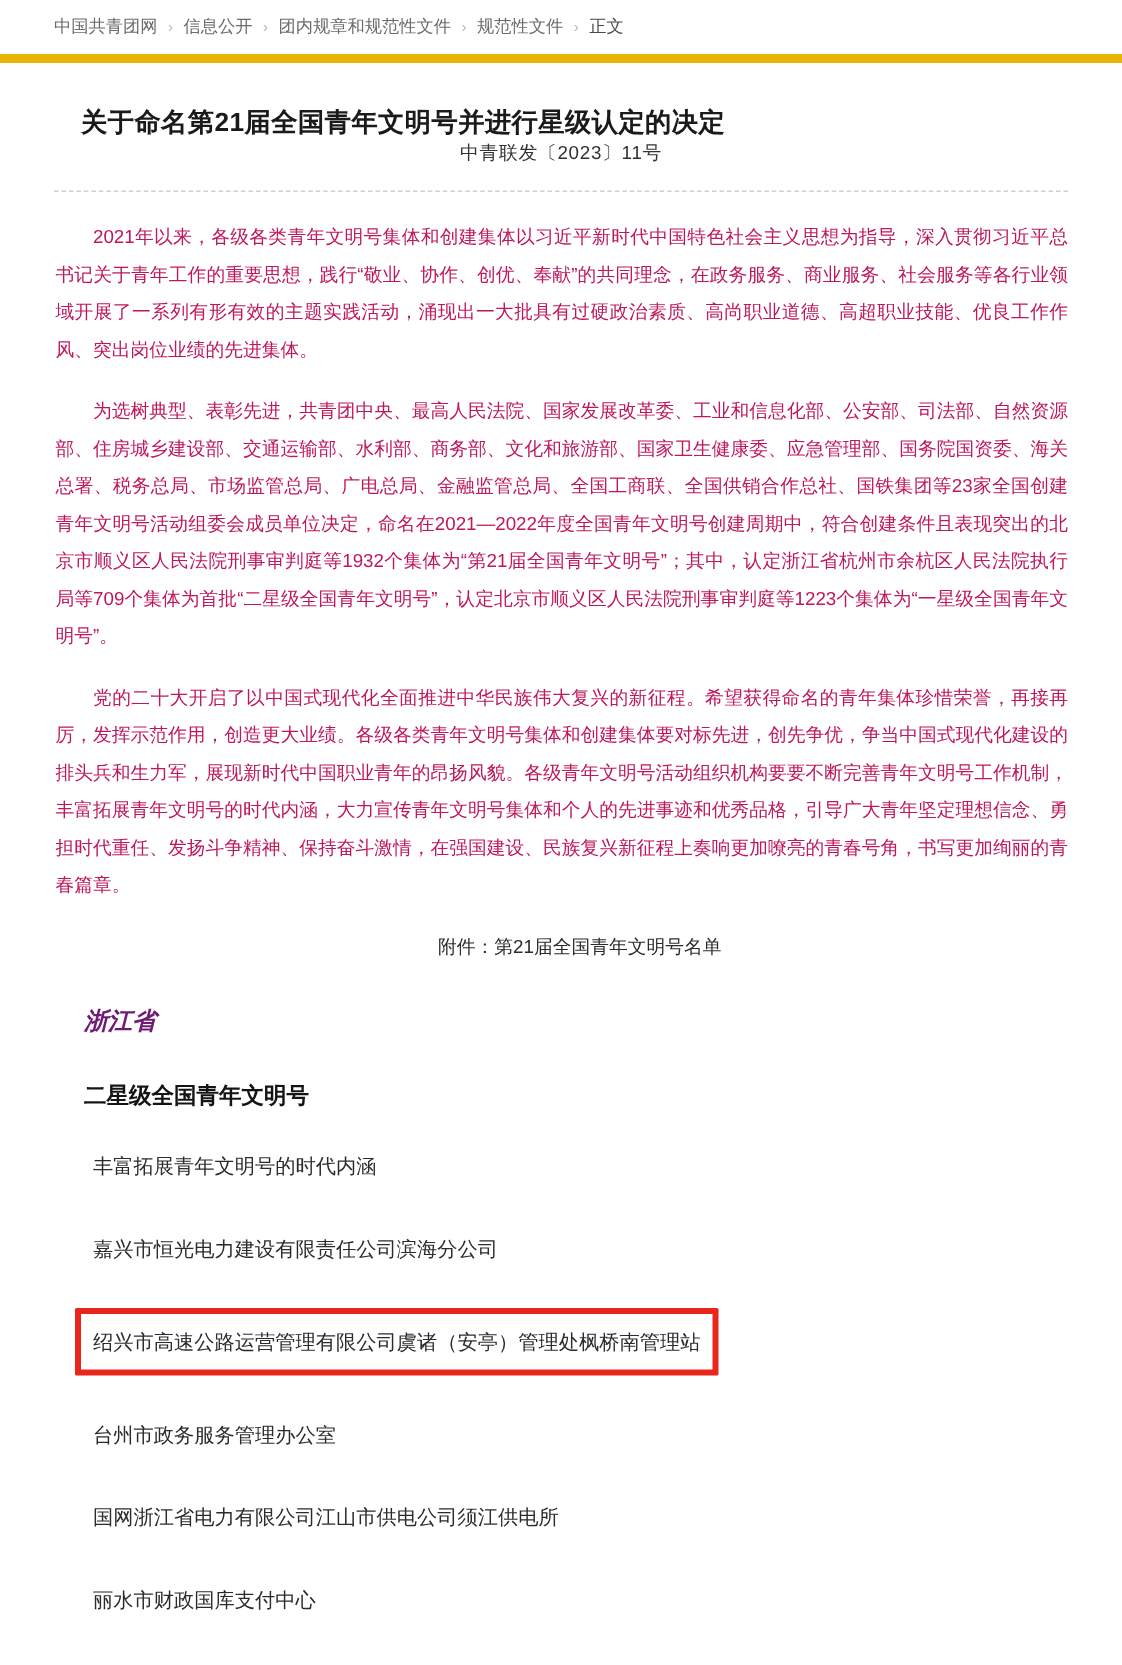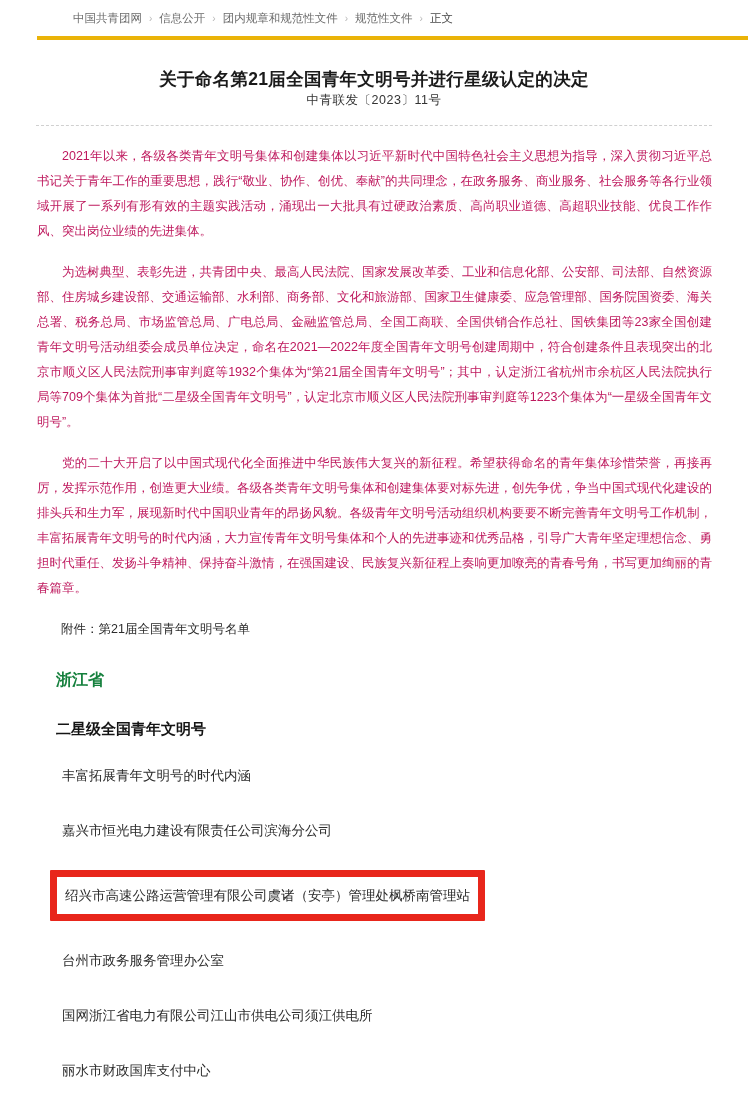--- a/index.html
+++ b/index.html
@@ -23,23 +23,22 @@
   }
 
   
   .breadcrumb {
     display: flex;
     align-items: center;
     gap: 6px;
     padding: 12px 36px 10px 36px;
     font-size: 11.5px;
     color: #6b6b6b;
-    border-bottom: 4px solid #eab308;
+    border-bottom: 6px solid #eab308;
     line-height: 1.2;
-    margin-left: 37px;
   }
   .breadcrumb .crumb {
     color: #6b6b6b;
     white-space: nowrap;
   }
   .breadcrumb .crumb.link {
     color: #6b6b6b;
     cursor: pointer;
   }
   .breadcrumb .crumb.current {
@@ -50,21 +49,21 @@
     font-size: 10px;
     padding: 0 1px;
   }
 
   
   .doc {
     padding: 0 36px 30px 36px;
     box-sizing: border-box;
   }
   .doc-title {
-    text-align: center;
+    text-align: left;
     font-size: 17.5px;
     font-weight: bold;
     color: #1a1a1a;
     letter-spacing: 0.3px;
     margin: 26px 18px 0 18px;
     line-height: 1.5;
   }
   .doc-number {
     text-align: center;
     font-size: 12.5px;
@@ -86,49 +85,51 @@
     margin: 0 0 16px 1px;
     text-indent: 2em;
   }
 
   .attachment {
     font-size: 12.5px;
     line-height: 2.0;
     color: #2b2b2b;
     margin: 14px 0 8px 0;
     text-indent: 2em;
+    text-align: center;
   }
 
   .h-province {
     font-size: 16px;
     font-weight: bold;
-    color: #15803d;
+    color: #701a75;
     margin: 22px 0 6px 20px;
     line-height: 2.0;
+    font-style: italic;
   }
   .h-level {
     font-size: 15px;
     font-weight: bold;
     color: #141414;
     margin: 18px 0 4px 20px;
     line-height: 2.0;
   }
   .entry {
     font-size: 13.5px;
     color: #2b2b2b;
     line-height: 2.0;
     margin: 12px 0 12px 20px;
     padding: 2px 6px;
     display: inline-block;
   }
   .entry-row {
     display: block;
   }
   .entry.highlight {
-    border: 7px solid #701a75;
+    border: 4px solid #701a75;
     padding: 5px 8px;
     margin-left: 14px;
     border-radius: 1px;
   }
 </style>
 </head>
 <body>
 
 <div class="page">
 

